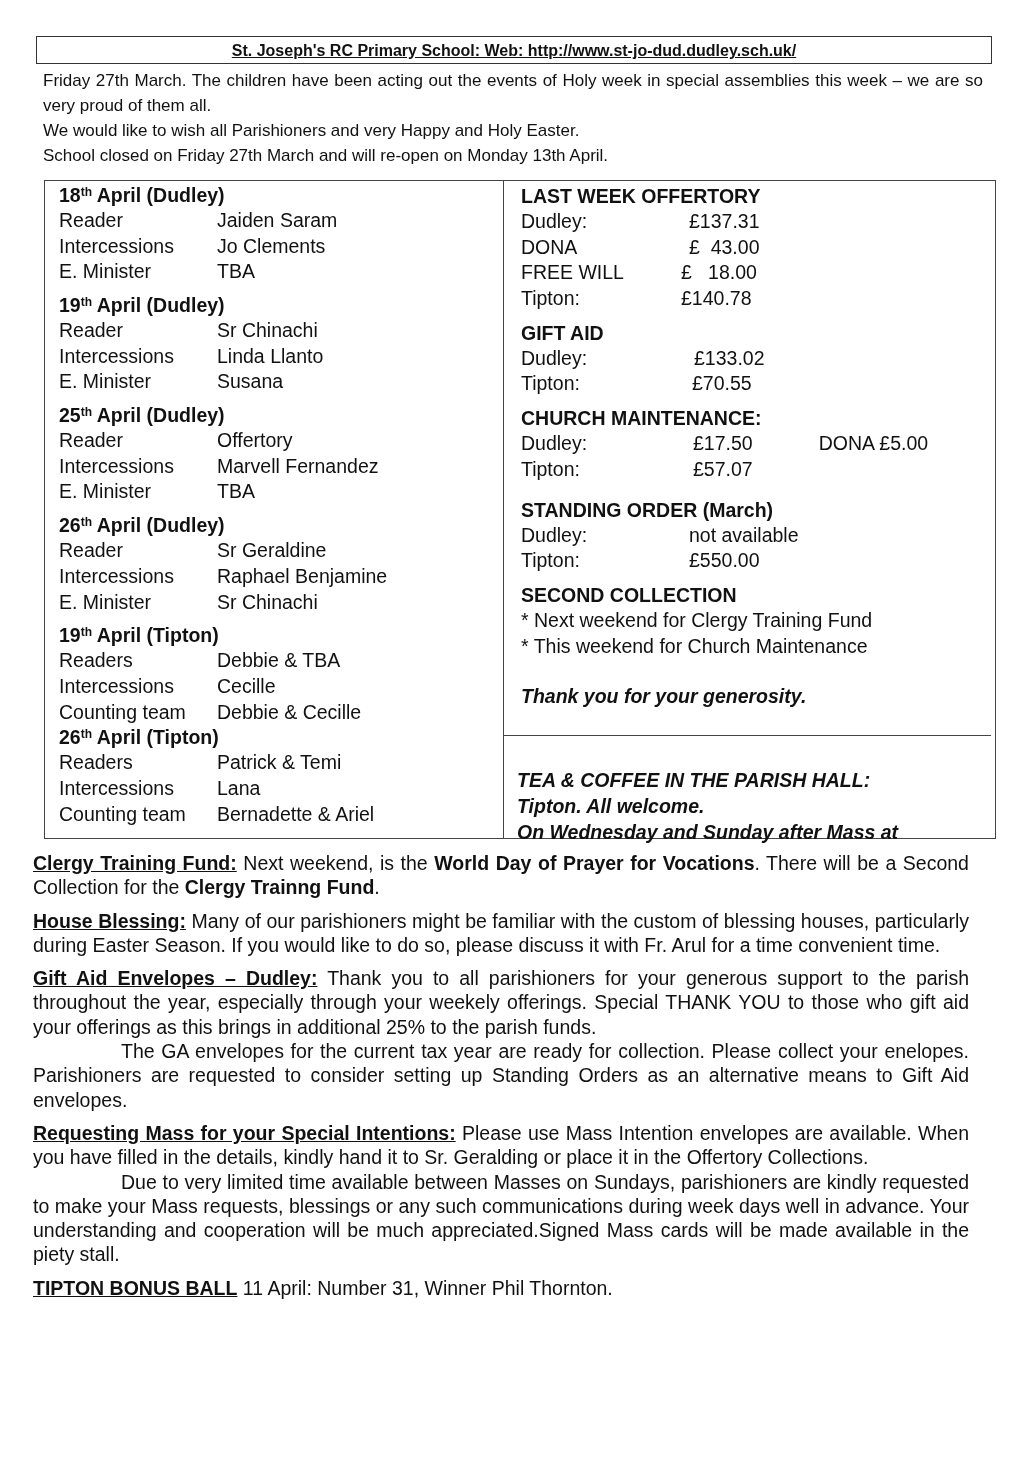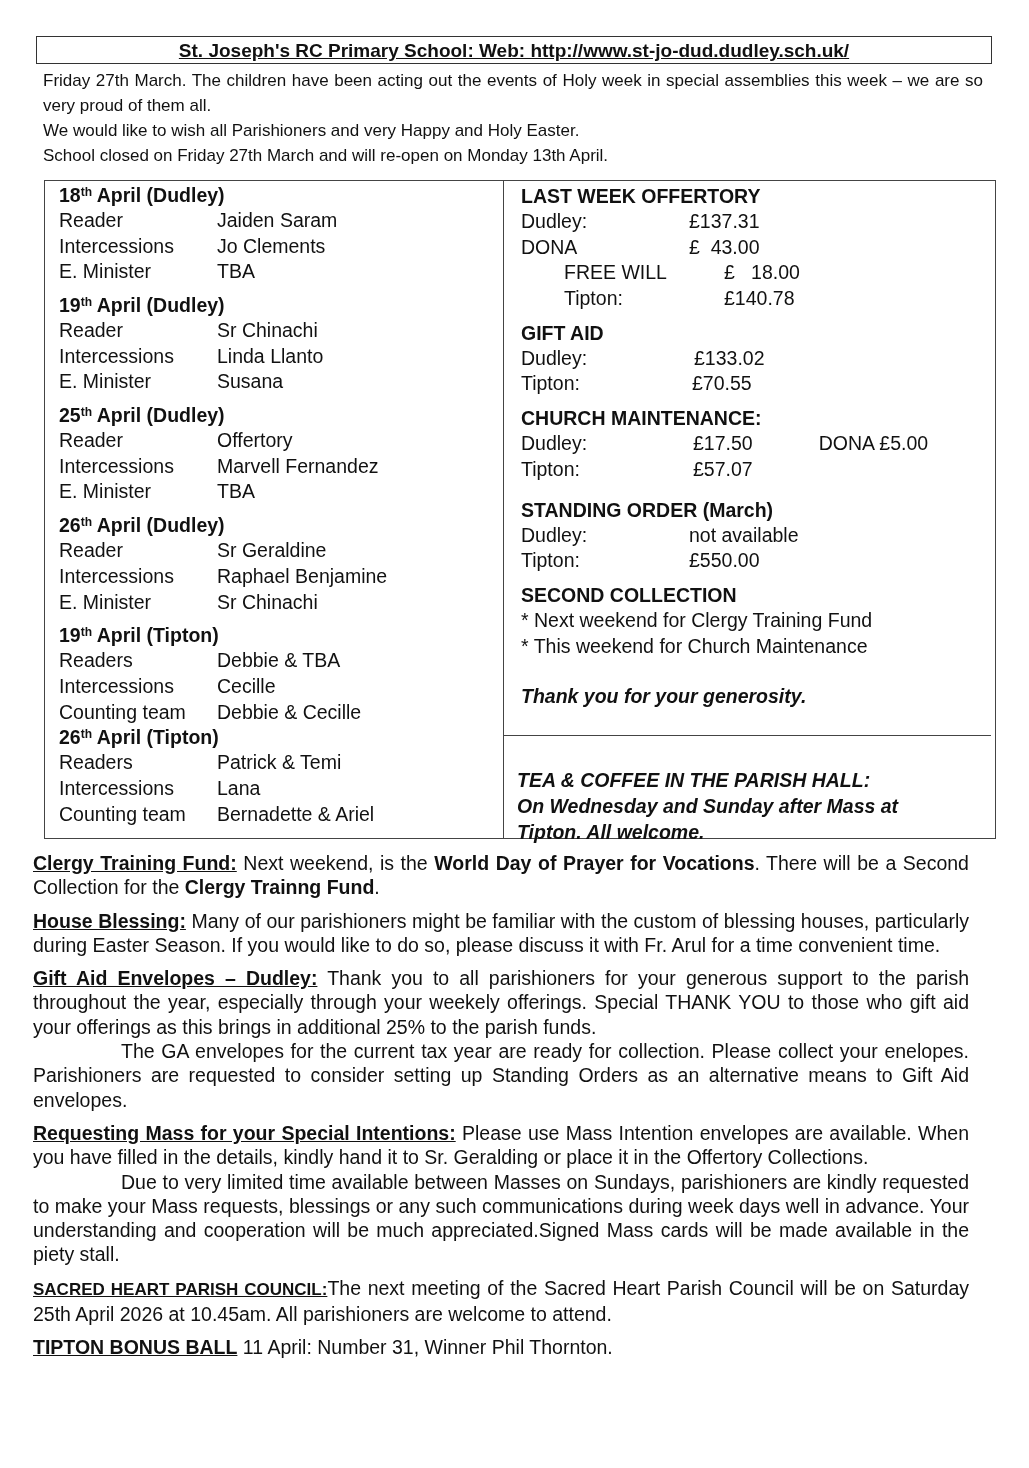--- a/index.html
+++ b/index.html
@@ -1,18 +1,18 @@
 <!DOCTYPE html>
 <html><head>
 <meta charset="utf-8">
 <style>
   html, body { margin: 0; padding: 0; background: #ffffff; }
   body { width: 1029px; height: 1468px; position: relative; overflow: hidden; color: #111; font-family: "Liberation Sans", sans-serif; }
 
-  .school-header { position: absolute; left: 36px; top: 36px; width: 956px; height: 28px; border: 1.5px solid #333; box-sizing: border-box; text-align: center; font-weight: bold; font-size: 19px; line-height: 27px; }
+  .school-header { position: absolute; left: 36px; top: 36px; width: 956px; height: 28px; border: 1.5px solid #333; box-sizing: border-box; text-align: center; font-weight: bold; font-size: 16px; line-height: 27px; }
   .school-header span { text-decoration: underline; }
 
   .intro { position: absolute; left: 43px; top: 68px; width: 940px; font-size: 17px; line-height: 25px; }
   .intro p { margin: 0; }
   .intro .justify { text-align: justify; text-align-last: left; }
 
   .grid { position: absolute; left: 44px; top: 180px; width: 952px; height: 659px; border: 1.5px solid #444; box-sizing: border-box; }
   .col-divider { position: absolute; left: 458px; top: 0; width: 0; height: 100%; border-left: 1.5px solid #444; }
 
   .rota { position: absolute; left: 14px; top: 2px; width: 440px; font-size: 19.5px; }
@@ -22,21 +22,21 @@
   .rota-title sup { font-size: 12px; vertical-align: 6px; line-height: 0; }
   .rota-row { display: flex; line-height: 25.7px; height: 25.7px; align-items: flex-end; }
   .rota-row .role { width: 158px; }
   .rota-row .name { flex: 1; }
 
   .offertory { position: absolute; left: 476px; top: 2px; width: 470px; font-size: 19.5px; }
   .off-sec { margin-bottom: 8px; }
   .off-title { font-weight: bold; line-height: 26px; height: 26px; }
   .off-row { display: flex; line-height: 25.7px; height: 25.7px; white-space: pre; gap: 42px; }
   .off-row .lbl { width: 126px; }
-  .off-row .lbl.w118 { width: 118px; margin-left: 43px; }
+  .off-row .lbl.w118 { width: 118px; }
   .off-row .val { }
   .off-row .extra { margin-left: 24px; }
   .bullet { line-height: 25.7px; height: 25.7px; }
   .thanks { font-weight: bold; font-style: italic; line-height: 26px; margin-top: 24px; }
 
   .right-divider { position: absolute; left: 458px; top: 554px; width: 488px; border-top: 1.5px solid #444; }
   .tea { position: absolute; left: 472px; top: 586px; width: 470px; font-weight: bold; font-size: 19.5px; line-height: 26px; font-style: italic; }
 
   .notices { position: absolute; left: 33px; top: 851px; width: 936px; font-size: 19.5px; line-height: 24.3px; }
   .notice { margin: 0 0 9px 0; text-align: justify; }
@@ -182,39 +182,36 @@
       <div class="off-title">SECOND COLLECTION</div>
       <div class="bullet">* Next weekend for Clergy Training Fund</div>
       <div class="bullet">* This weekend for Church Maintenance</div>
       <div class="thanks">Thank you for your generosity.</div>
     </div>
   </div>
 
   <div class="right-divider"></div>
   <div class="tea">
     <div>TEA &amp; COFFEE IN THE PARISH HALL:</div>
+    <div>Tipton. All welcome.</div>
     <div>On Wednesday and Sunday after Mass at</div>
-    <div>Tipton. All welcome.</div>
   </div>
 </div>
 
 <div class="notices">
   <p class="notice">
     <span class="head">Clergy Training Fund:</span><span> Next weekend, is the </span><span class="b">World Day of Prayer for Vocations</span><span>. There will be a Second  Collection for the </span><span class="b">Clergy Trainng Fund</span><span>.</span>
   </p>
   <p class="notice">
     <span class="head">House Blessing:</span><span> Many of our parishioners might be familiar with the custom of blessing houses, particularly during Easter Season. If you would like to do so, please discuss it with Fr. Arul for a time convenient time.</span>
   </p>
   <p class="notice">
     <span class="head">Gift Aid Envelopes – Dudley:</span><span> Thank you to all parishioners for your generous support to the parish throughout the year, especially through your weekely offerings. Special THANK YOU to those who gift aid your offerings as this brings in additional 25% to the parish funds.</span>
     <span class="indent">The GA envelopes for the current tax year are ready for collection. Please collect your enelopes. Parishioners are requested to consider setting up Standing Orders as an alternative means to Gift Aid envelopes.</span>
   </p>
   <p class="notice">
     <span class="head">Requesting Mass for your Special Intentions:</span><span> Please use Mass Intention envelopes are available. When you have filled in the details, kindly hand it to Sr. Geralding or place it in the Offertory Collections.</span>
     <span class="indent">Due to very limited time available between Masses on Sundays, parishioners are kindly requested to make your Mass requests, blessings or any such communications during week days well in advance. Your understanding and cooperation will be much appreciated.Signed Mass cards will be made available in the piety stall.</span>
   </p>
-  <p class="notice">
-    <span class="small-caps-head">SACRED HEART PARISH COUNCIL:</span><span>The next meeting of the Sacred Heart Parish Council will be on Saturday 25th April 2026 at 10.45am. All parishioners are welcome to attend.</span>
-  </p>
   <p class="notice last">
     <span class="head">TIPTON BONUS BALL</span><span> 11 April: Number 31, Winner Phil Thornton.</span>
   </p>
 </div>
 
 </body></html>

